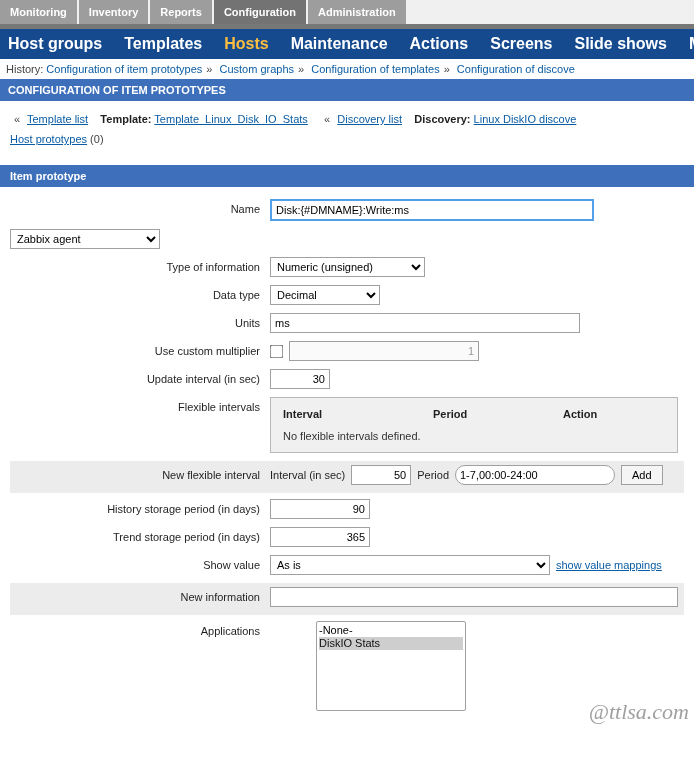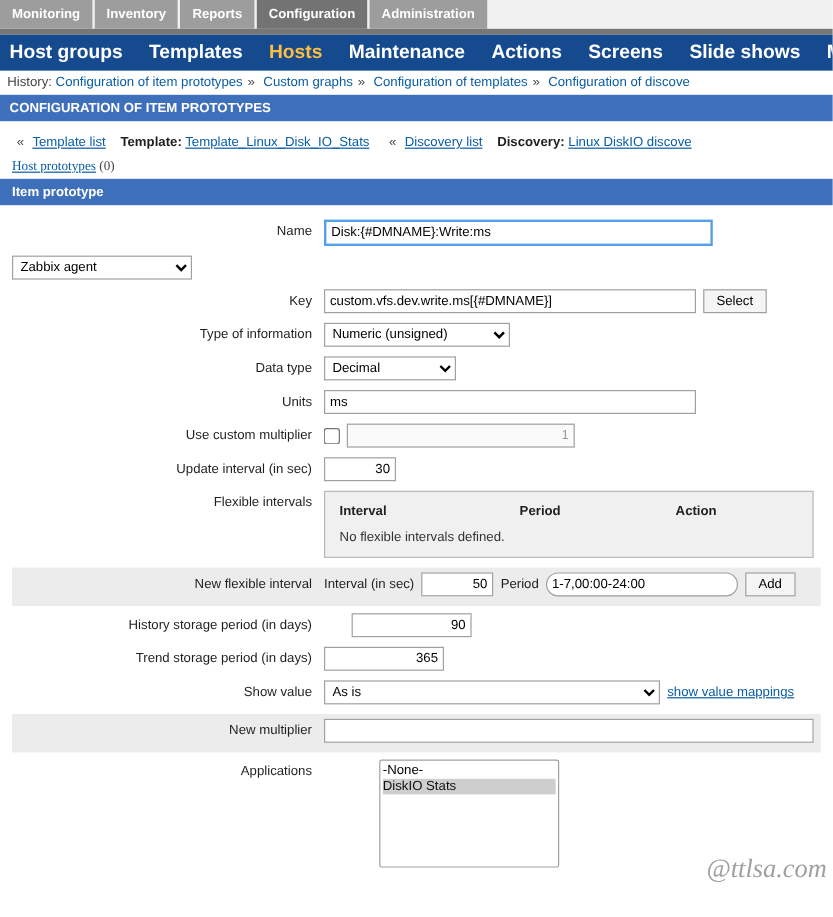--- a/index.html
+++ b/index.html
@@ -24,21 +24,21 @@
 .history .sep { color:#444; padding: 0 4px;}
 
 
 .header-bar { background: #3E6FBB; color: #fff; font-weight: bold; padding: 5px 8px; font-size: 11px;}
 
 
 .crumb { padding: 8px 10px 0 10px; line-height: 20px;}
 .crumb .sep { color:#444; padding: 0 4px;}
 .crumb .label { font-weight: bold; }
 
-.host-proto { padding: 4px 10px 4px 10px; font-family: Liberation Serif, serif;}
+.host-proto { padding: 4px 10px 20px 10px;}
 .count { color: #444; }
 
 
 .section-header { background: #3E6FBB; color:#fff; font-weight:bold; padding:5px 10px;}
 .form-area { padding: 12px 10px 10px 10px; position:relative;}
 .form-row { display:flex; align-items:flex-start; margin-bottom: 8px;}
 .form-label { width: 260px; text-align:right; padding-right: 10px; padding-top:4px;}
 .form-control { flex:1; display:flex; align-items:center; gap:6px; flex-wrap:wrap;}
 input[type=text].txt { border:1px solid #A0A0A0; padding:3px 4px; font-family:inherit; font-size:11px;}
 input.num { text-align:right;}
@@ -139,27 +139,20 @@
   </div>
 
   <div class="form-row">
     <div class="form-control">
       <select class="type-select">
         <option>Zabbix agent</option>
       </select>
     </div>
   </div>
 
-  <div class="form-row">
-    <div class="form-label">Key</div>
-    <div class="form-control">
-      <input type="text" class="txt key-input" value="custom.vfs.dev.write.ms[{#DMNAME}]" style="">
-      <button class="btn">Select</button>
-    </div>
-  </div>
 
   <div class="form-row">
     <div class="form-label">Type of information</div>
     <div class="form-control">
       <select class="toi-select">
         <option>Numeric (unsigned)</option>
       </select>
     </div>
   </div>
 
@@ -214,21 +207,21 @@
       <div class="form-control">
         <span>Interval (in sec)</span>
         <input type="text" class="txt num newint-int" value="50" style="">
         <span>Period</span>
         <input type="text" class="txt newint-per" value="1-7,00:00-24:00" style="">
         <button class="btn">Add</button>
       </div>
     </div>
   </div>
 
-  <div class="form-row" style="margin-top:6px;gap:23px;">
+  <div class="form-row" style="margin-top:6px;">
     <div class="form-label">History storage period (in days)</div>
     <div class="form-control">
       <input type="text" class="txt num hist-input" value="90" style="">
     </div>
   </div>
 
   <div class="form-row">
     <div class="form-label">Trend storage period (in days)</div>
     <div class="form-control">
       <input type="text" class="txt num trend-input" value="365" style="">
@@ -241,21 +234,21 @@
     <div class="form-control">
       <select class="show-select">
         <option>As is</option>
       </select>
       <a>show value mappings</a>
     </div>
   </div>
 
   <div class="wrap-shade">
     <div class="form-row">
-      <div class="form-label">New multiplier</div>
+      <div class="form-label">New information</div>
       <div class="form-control">
         <input type="text" class="txt newapp-input" value="" style="">
       </div>
     </div>
   </div>
 
   <div class="form-row" style="margin-top:6px;gap:46px;">
     <div class="form-label">Applications</div>
     <div class="form-control">
       <select multiple="" class="apps-select">

